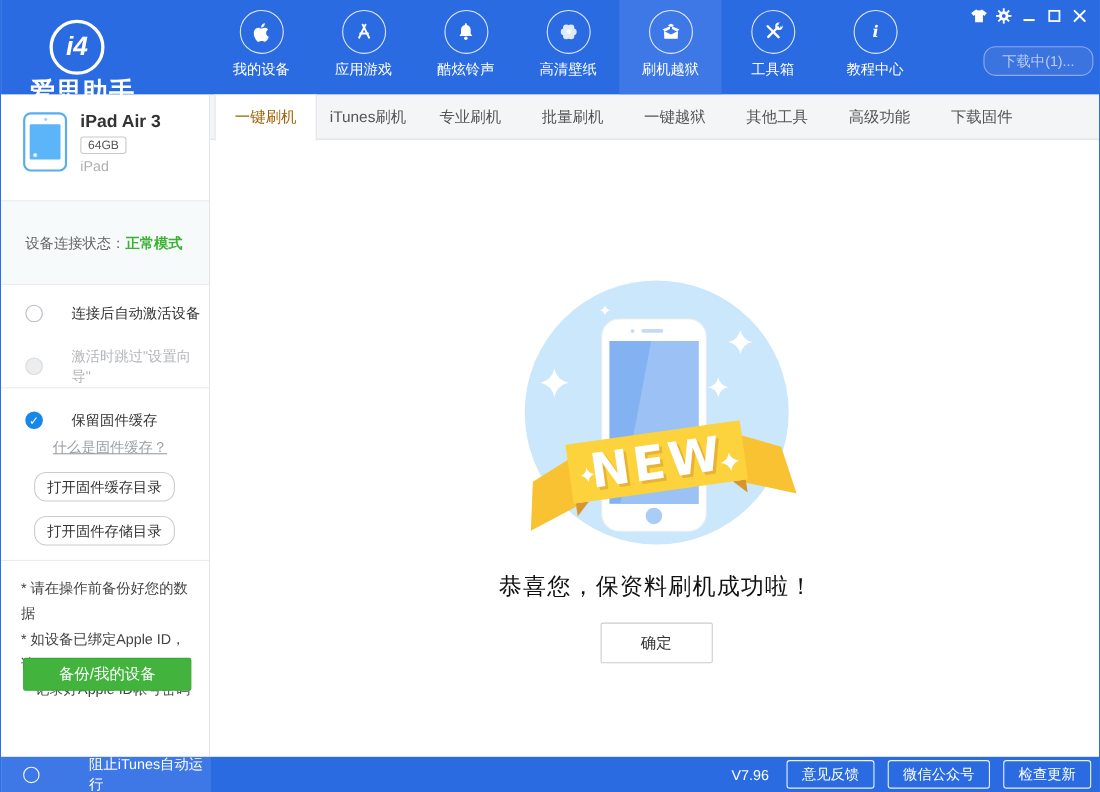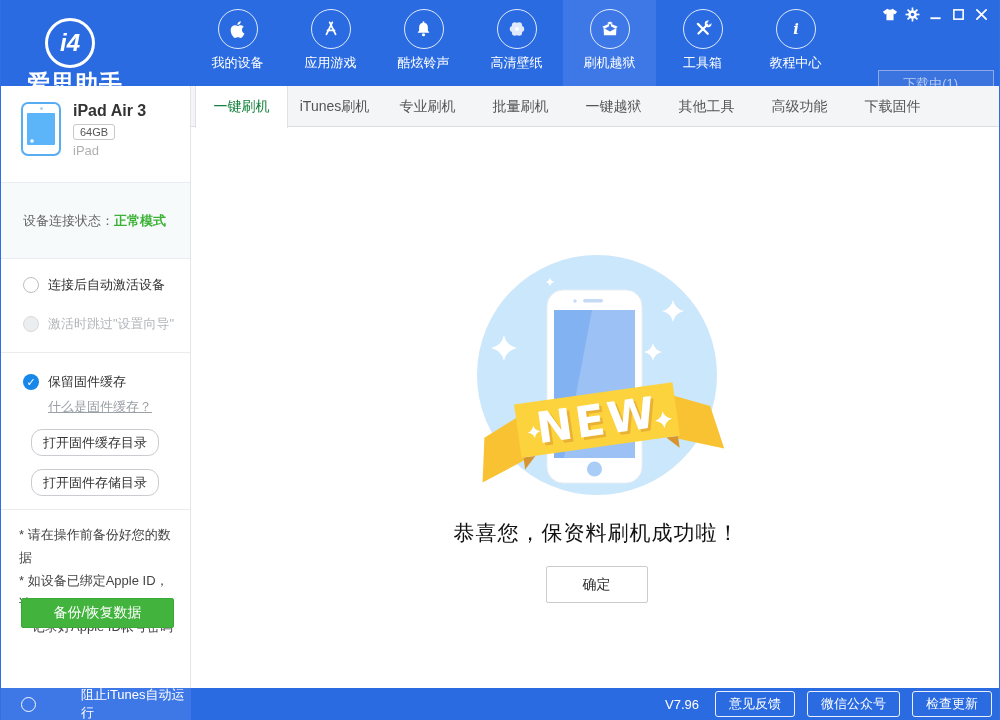--- a/index.html
+++ b/index.html
@@ -21,29 +21,29 @@
   .nav{ position:absolute; left:190px; top:0; height:86px; display:flex; }
   .nav-item{ width:93px; height:86px; display:flex; flex-direction:column; align-items:center; cursor:pointer; }
   .nav-item.active{ background:#3e78e6; }
   .nav-ic{ margin-top:9px; width:40px; height:40px; border:1.5px solid rgba(255,255,255,.85);
            border-radius:50%; display:flex; align-items:center; justify-content:center; }
   .nav-label{ margin-top:5px; color:#fff; font-size:13px; }
 
   .win-controls{ position:absolute; top:5px; right:8px; display:flex; }
   .wc{ width:23px; height:18px; display:flex; align-items:center; justify-content:center; cursor:pointer; }
 
-  .dl-btn{ position:absolute; top:42px; right:7px; width:116px; height:27px;
-           background:#3b73df; border:1px solid #8fa9ea; border-radius:0;
-           color:#b9cdf3; font-size:13px; display:flex; align-items:center; justify-content:center; cursor:pointer;margin-top:28px; }
+  .dl-btn{ position:absolute; top:42px; right:7px; width:100px; height:27px;
+           background:#3b73df; border:1px solid #8fa9ea; border-radius:11px;
+           color:#b9cdf3; font-size:13px; display:flex; align-items:center; justify-content:center; cursor:pointer; }
 
   
   .tabbar{ position:absolute; left:190px; top:86px; width:810px; height:41px;
            background:#f4f5f6; border-bottom:1px solid #dcdfe2; display:flex; padding-left:4px; }
   .tab{ width:93px; height:49px; line-height:41px; text-align:center; font-size:14px; color:#555; cursor:pointer; }
-  .tab.active{ background:#fff; height:42px; color:#15803d; font-weight:500;
+  .tab.active{ background:#fff; height:42px; color:#a16207; font-weight:500;
                border-left:1px solid #e0e3e6; border-right:1px solid #e0e3e6; }
 
   
   .sidebar{ position:absolute; left:0; top:86px; width:190px; height:602px;
             background:#fff; border-right:1px solid #e3e6e9; }
   .sec-device{ position:absolute; top:0; left:0; width:100%; height:96px; padding:16px 0 0 20px; display:flex; }
   .dev-ic{ position:relative; width:40px; height:54px; border:2px solid #58acf2; border-radius:7px; background:#fff; }
   .dev-screen{ position:absolute; left:4px; right:4px; top:9px; bottom:9px; background:#5cb5f8; border-radius:1px; }
   .dev-dot-top{ position:absolute; top:3px; left:50%; margin-left:-1.5px; width:3px; height:3px; border-radius:50%; background:#a8d4f8; }
   .dev-dot-home{ position:absolute; bottom:11px; left:7px; width:4px; height:4px; border-radius:50%; background:#fff; border:1px solid #cfe8fb; }
@@ -55,21 +55,21 @@
   .sec-status{ position:absolute; top:96px; left:0; width:100%; height:77px; background:#f7fafb;
                border-top:1px solid #e9edf0; border-bottom:1px solid #e9edf0;
                display:flex; align-items:center; padding-left:22px; font-size:13px; }
   .status-label{ color:#666; }
   .status-value{ color:#3cb234; font-weight:bold; }
 
   .sec-opts{ position:absolute; top:173px; left:0; width:100%; height:94px; padding:17px 0 0 22px; border-bottom:1px solid #ececec; }
   .opt-row{ display:flex; align-items:center; margin-bottom:21px; cursor:pointer; }
   .radio{ width:16px; height:16px; border-radius:50%; background:#fff; border:1.5px solid #b9bfc6; flex:none; }
   .radio.disabled{ background:#ebedef; border-color:#d8dbde; }
-  .opt-label{ margin-left:9px; font-size:13px; color:#333; }
+  .opt-label{ margin-left:26px; font-size:13px; color:#333; }
   .opt-label.disabled{ color:#b3b6ba; }
 
   .sec-fw{ position:absolute; top:267px; left:0; width:100%; height:157px; padding:20px 0 0 22px; border-bottom:1px solid #ececec; }
   .chk-row{ display:flex; align-items:center; cursor:pointer; }
   .chk{ width:16px; height:16px; border-radius:50%; background:#1788e9; color:#fff; font-size:11px;
         display:flex; align-items:center; justify-content:center; flex:none; }
   .fw-link{ display:inline-block; margin:7px 0 0 25px; font-size:13px; color:#9aa0a6; text-decoration:underline; cursor:pointer; }
   .fw-btn{ display:block; margin:13px 0 0 8px; width:128px; height:27px; background:#fff;
            border:1px solid #c9ccd0; border-radius:11px; font-size:13px; color:#333; cursor:pointer;
            font-family:inherit; }
@@ -284,21 +284,21 @@
       <button class="fw-btn">打开固件缓存目录</button>
       <button class="fw-btn">打开固件存储目录</button>
     </div>
 
     <div class="sec-notes">
       <div>* 请在操作前备份好您的数据</div>
       <div>* 如设备已绑定Apple ID，请</div>
       <div class="note-indent">记录好Apple ID帐号密码</div>
     </div>
 
-    <button class="backup-btn">备份/恢复数据</button>
+    <button class="backup-btn">备份/我的设备</button>
   </div>
 
   <div class="content">
 
     <svg class="illus" width="300" height="266" viewBox="0 0 300 266">
       <circle cx="150" cy="122" r="120" fill="#cbe7fb"></circle>
 
       <path fill="#fff" transform="translate(57,95)" d="M0,-13 Q2.3,-2.3 13,0 Q2.3,2.3 0,13 Q-2.3,2.3 -13,0 Q-2.3,-2.3 0,-13 Z"></path>
       <path fill="#fff" transform="translate(206,99)" d="M0,-9 Q1.6,-1.6 9,0 Q1.6,1.6 0,9 Q-1.6,1.6 -9,0 Q-1.6,-1.6 0,-9 Z"></path>
       <path fill="#fff" transform="translate(226,58)" d="M0,-11 Q2,-2 11,0 Q2,2 0,11 Q-2,2 -11,0 Q-2,-2 0,-11 Z"></path>

